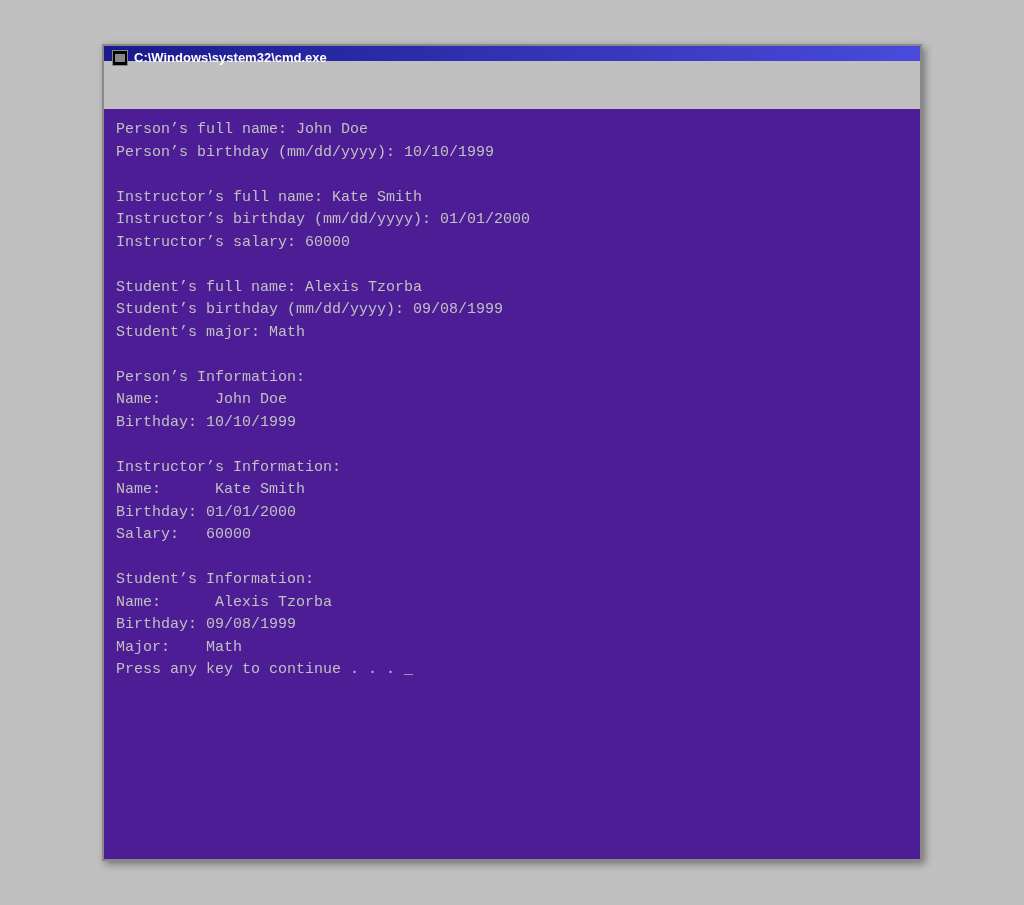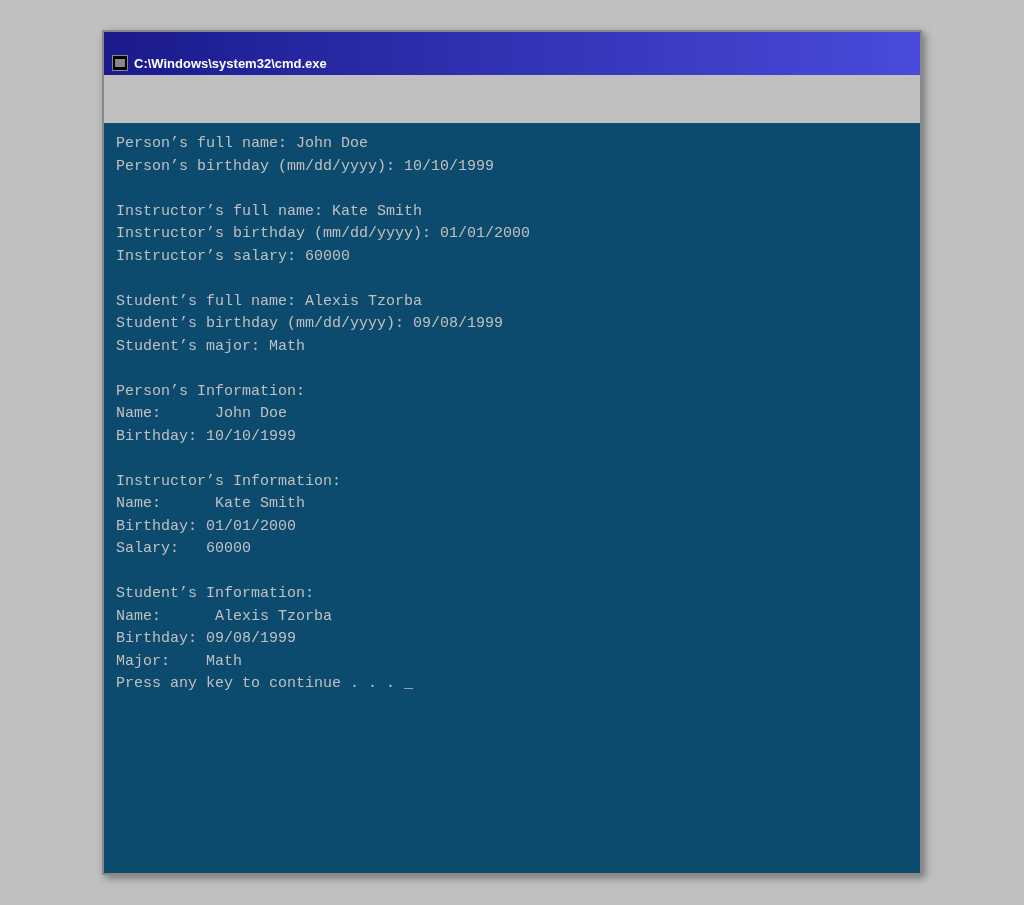--- a/index.html
+++ b/index.html
@@ -19,24 +19,24 @@
 
     .window {
       width: 820px;
       border: 2px solid #888;
       box-shadow: 3px 3px 8px rgba(0,0,0,0.4);
     }
 
     .title-bar {
       background: linear-gradient(to right, #1a1a8c, #4a4adc);
       display: flex;
-      align-items: flex-end;
+      align-items: flex-start;
       padding: 4px 8px;
       gap: 6px;
-      height: 43px;
+      height: 15px;
     }
 
     .title-bar-icon {
       width: 16px;
       height: 16px;
       background: #000;
       border: 1px solid #888;
       display: flex;
       align-items: center;
       justify-content: center;
@@ -51,21 +51,21 @@
     }
 
     .title-bar-text {
       color: white;
       font-size: 13px;
       font-weight: bold;
       font-family: 'Segoe UI', Arial, sans-serif;
     }
 
     .console-body {
-      background: #0c4a6e;
+      background: #4c1d95;
       padding: 10px 12px;
       min-height: 750px;
       margin-top: 48px;
     }
 
     .console-text {
       color: #c0c0c0;
       font-family: 'Courier New', Courier, monospace;
       font-size: 15px;
       line-height: 1.5;

